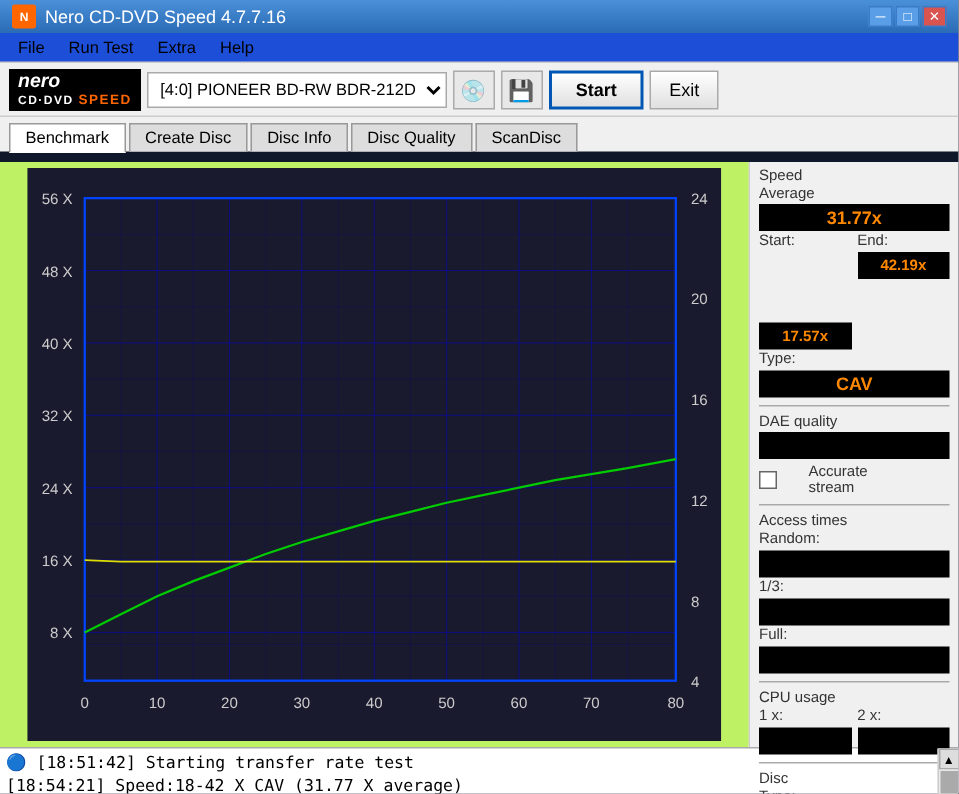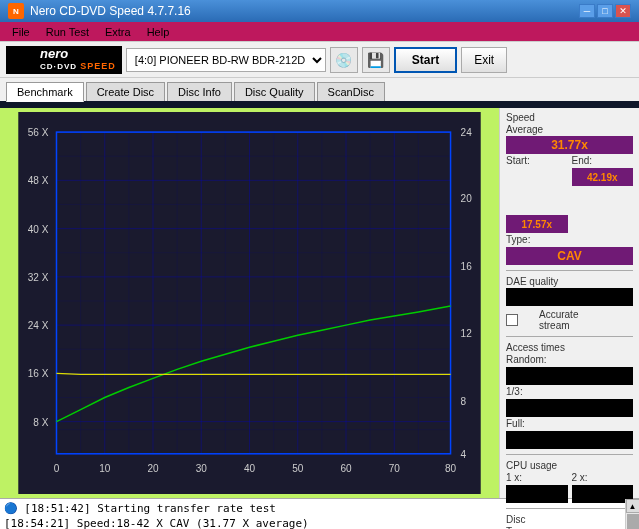--- a/index.html
+++ b/index.html
@@ -7,21 +7,21 @@
     
     
     .title-bar { background: linear-gradient(to bottom, #4a90d9, #2a6bb5); height: 22px; display: flex; align-items: center; justify-content: space-between; padding: 0 8px; color: white; font-size: 12px; }
     .title-bar-left { display: flex; align-items: center; gap: 6px; }
     .title-bar-icon { width: 16px; height: 16px; background: #ff6600; border-radius: 2px; font-size: 8px; display: flex; align-items: center; justify-content: center; color: white; font-weight: bold; }
     .title-bar-buttons { display: flex; gap: 2px; }
     .title-btn { width: 16px; height: 14px; background: #5a9ee8; border: 1px solid #3a7bc8; color: white; font-size: 9px; cursor: pointer; display: flex; align-items: center; justify-content: center; }
     .title-btn:last-child { background: #d9534f; }
     
     
-    .menu-bar { background: #be185d; height: 20px; display: flex; align-items: center; padding: 0 4px; border-bottom: 1px solid #ccc; }
+    .menu-bar { background: #1d4ed8; height: 20px; display: flex; align-items: center; padding: 0 4px; border-bottom: 1px solid #ccc; }
     .menu-item { padding: 2px 8px; font-size: 11px; cursor: pointer; }
     
     
     .toolbar { background: #f0f0f0; height: 36px; display: flex; align-items: center; padding: 2px 6px; gap: 4px; border-bottom: 1px solid #ccc; }
     .nero-logo { background: #000; color: white; font-size: 10px; font-weight: bold; padding: 2px 6px; height: 28px; display: flex; align-items: center; }
     .nero-logo span { color: #ff6600; }
     .drive-selector { height: 24px; border: 1px solid #aaa; background: white; padding: 0 4px; font-size: 11px; width: 200px; }
     .toolbar-icon-btn { width: 28px; height: 26px; background: #e8e8e8; border: 1px solid #aaa; cursor: pointer; display: flex; align-items: center; justify-content: center; font-size: 14px; }
     .start-btn { height: 26px; padding: 0 16px; background: linear-gradient(to bottom, #ffffff, #e0e0e0); border: 2px solid #0056b3; font-size: 12px; font-weight: bold; cursor: pointer; }
     .exit-btn { height: 26px; padding: 0 12px; background: linear-gradient(to bottom, #ffffff, #e0e0e0); border: 1px solid #aaa; font-size: 12px; cursor: pointer; }
@@ -37,21 +37,21 @@
     
     .chart-area { flex: 1; background: #bef264; position: relative; overflow: hidden; padding: 4px; }
     
     
     .chart-svg { width: 100%; height: 100%; }
     
     
     .right-panel { width: 140px; background: #f0f0f0; padding: 4px 6px; border-left: 1px solid #ccc; display: flex; flex-direction: column; gap: 3px; }
     .panel-section { display: flex; flex-direction: column; gap: 1px; }
     .panel-label { font-size: 10px; color: #333; }
-    .panel-value { background: #701a75; color: #00ff00; font-size: 12px; font-weight: bold; padding: 2px 4px; text-align: center; min-height: 18px; display: flex; align-items: center; justify-content: center; }
+    .panel-value { background: #000000; color: #00ff00; font-size: 12px; font-weight: bold; padding: 2px 4px; text-align: center; min-height: 18px; display: flex; align-items: center; justify-content: center; }
     .panel-value.orange { color: #ff8800; }
     .panel-value.empty { background: #000; color: black; }
     .panel-divider { border-top: 1px solid #aaa; margin: 2px 0; }
     .two-col { display: flex; gap: 4px; }
     .col { flex: 1; display: flex; flex-direction: column; gap: 2px; }
     .checkbox-row { display: flex; align-items: center; gap: 21px; margin-top: 2px; }
     .checkbox-box { width: 12px; height: 12px; border: 1px solid #666; background: white; }
     .disc-type-badge { background: #0066cc; color: white; font-size: 11px; font-weight: bold; padding: 3px 6px; text-align: center; }
     
     
@@ -80,21 +80,21 @@
 
 <div class="menu-bar">
   <span class="menu-item">File</span>
   <span class="menu-item">Run Test</span>
   <span class="menu-item">Extra</span>
   <span class="menu-item">Help</span>
 </div>
 
 <div class="toolbar">
   <div class="nero-logo">
-    <div style="display:flex; flex-direction:column; line-height:1.1;margin-left:28px;">
+    <div style="display:flex; flex-direction:column; line-height:1.1;">
       <span style="color:white; font-size:13px; font-weight:bold; font-style:italic;">nero</span>
       <span style="color:white; font-size:8px; letter-spacing:1px;">CD·DVD <span style="color:#ff6600; font-weight:bold; font-size:9px;">SPEED</span></span>
     </div>
   </div>
   <select class="drive-selector"><option>[4:0]  PIONEER BD-RW  BDR-212D 1.00</option></select>
   <div class="toolbar-icon-btn" title="Disc info">💿</div>
   <div class="toolbar-icon-btn" title="Save">💾</div>
   <button class="start-btn">Start</button>
   <button class="exit-btn">Exit</button>
 </div>

